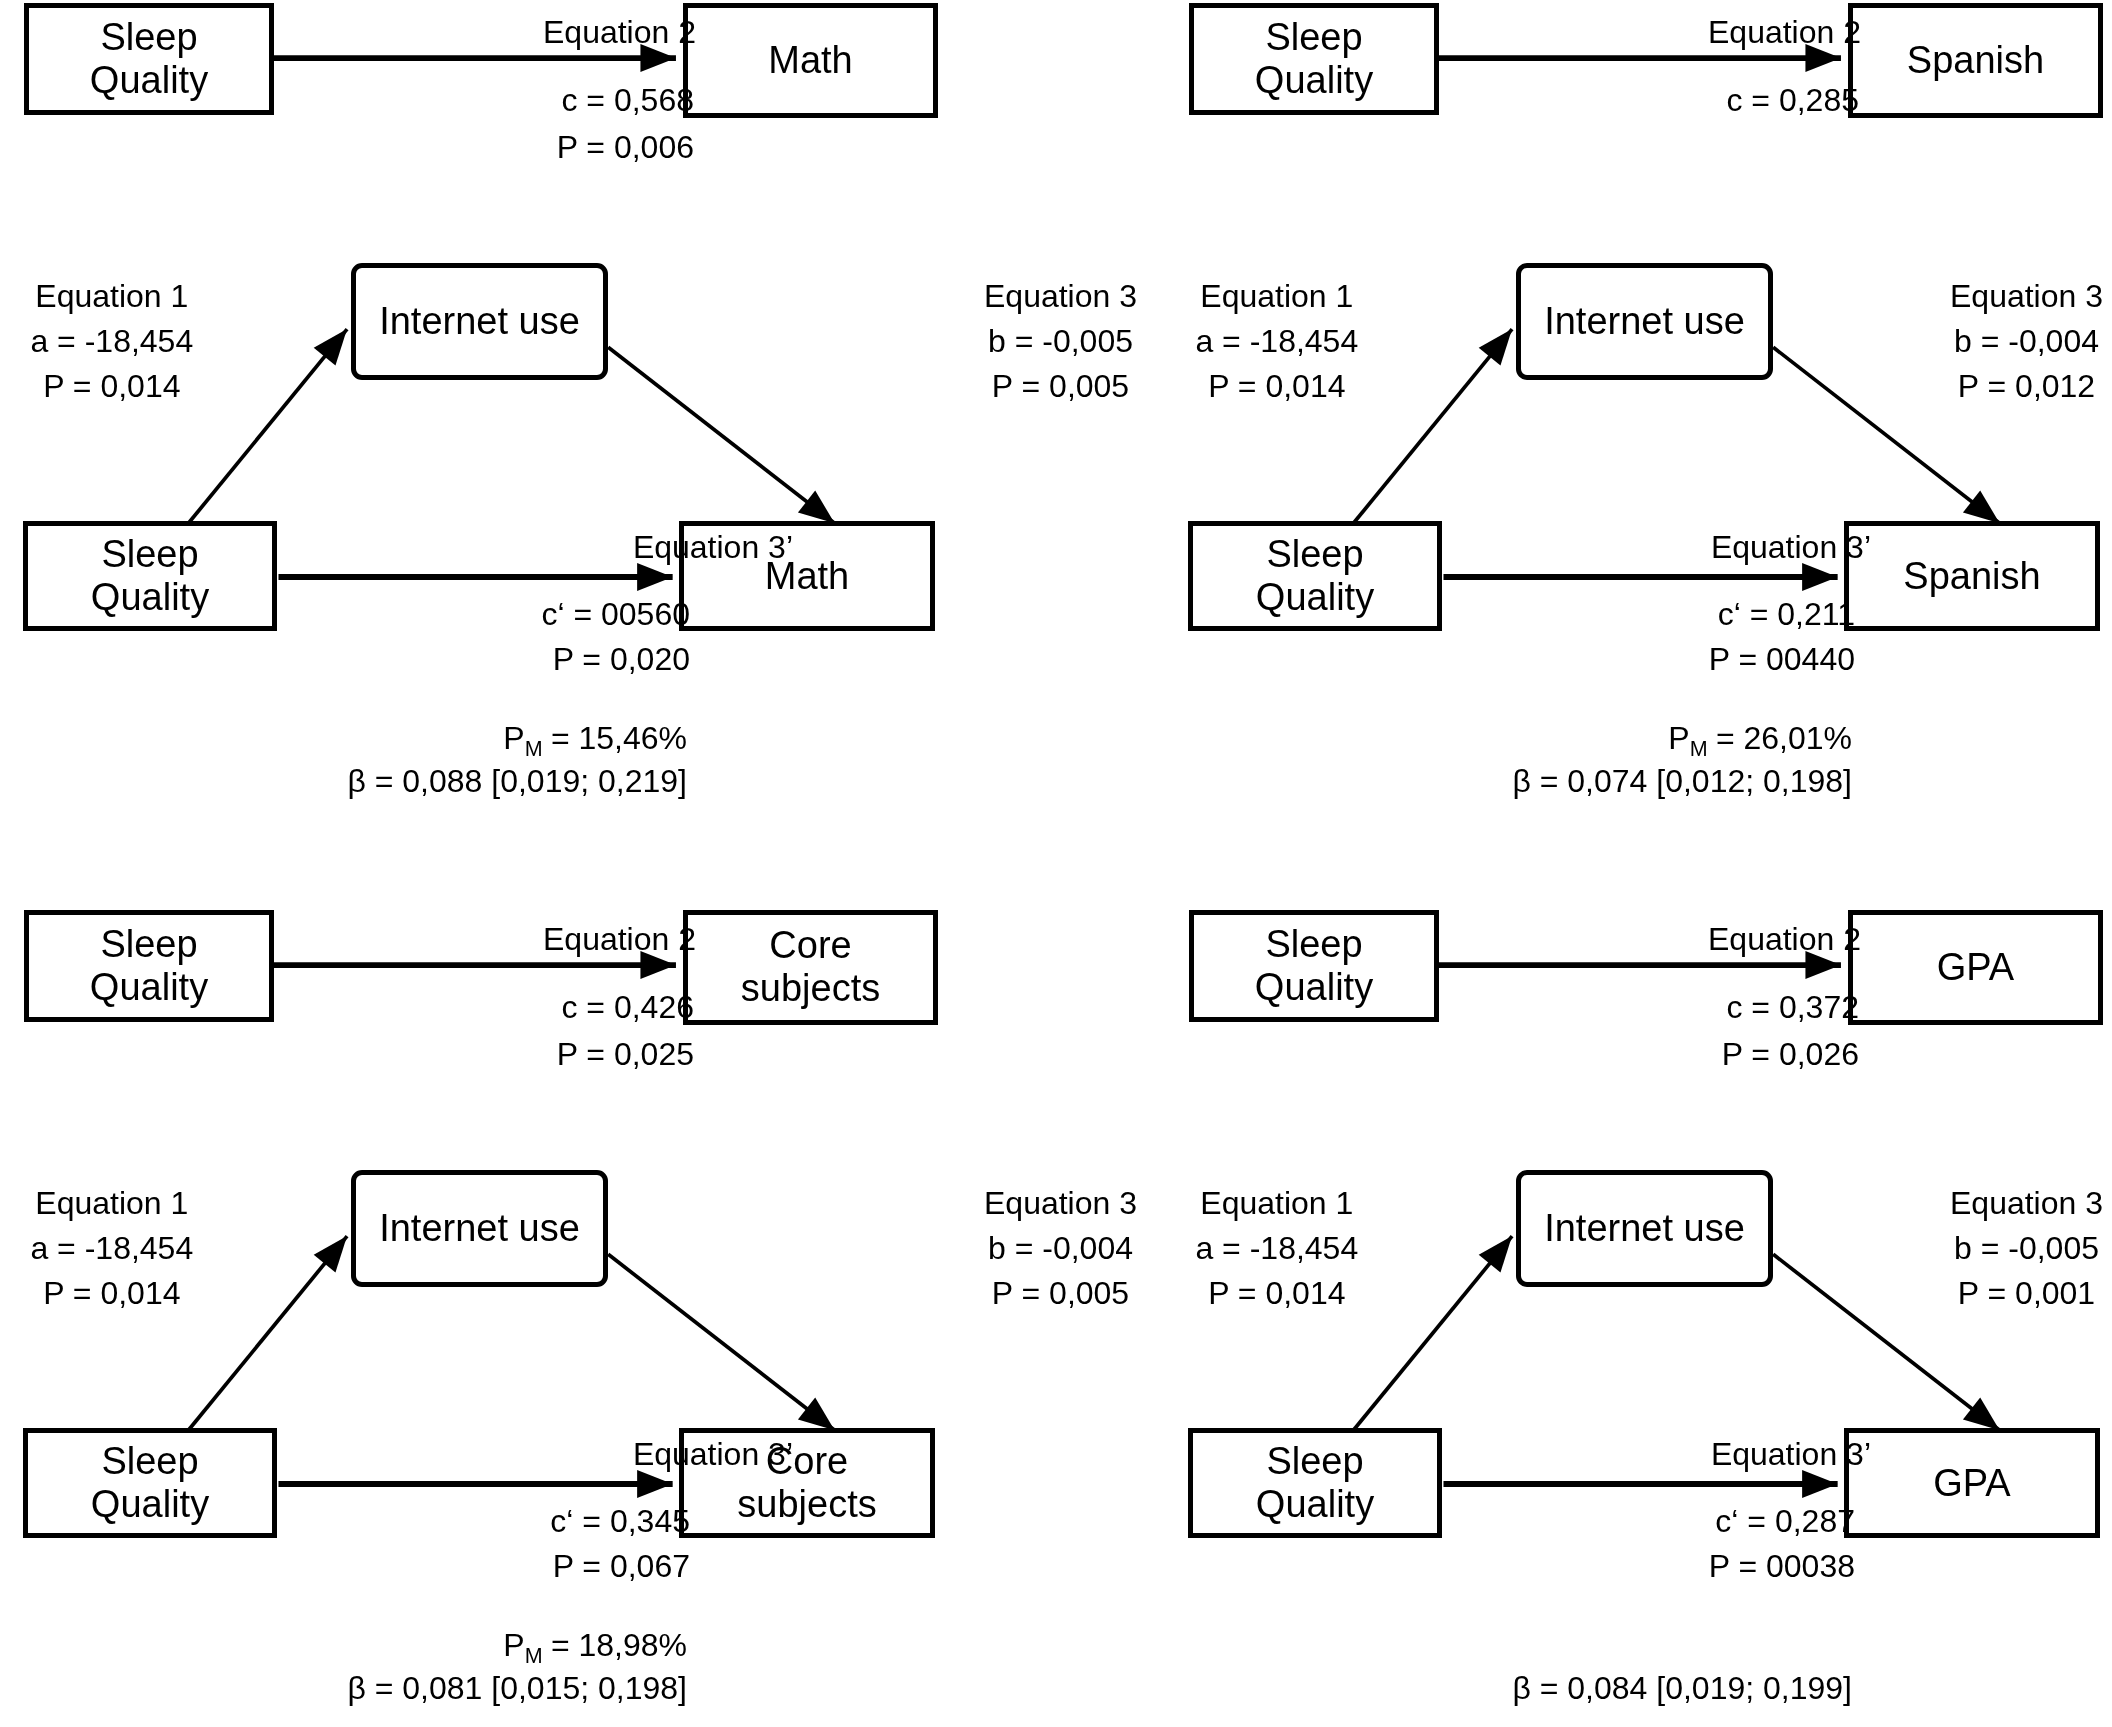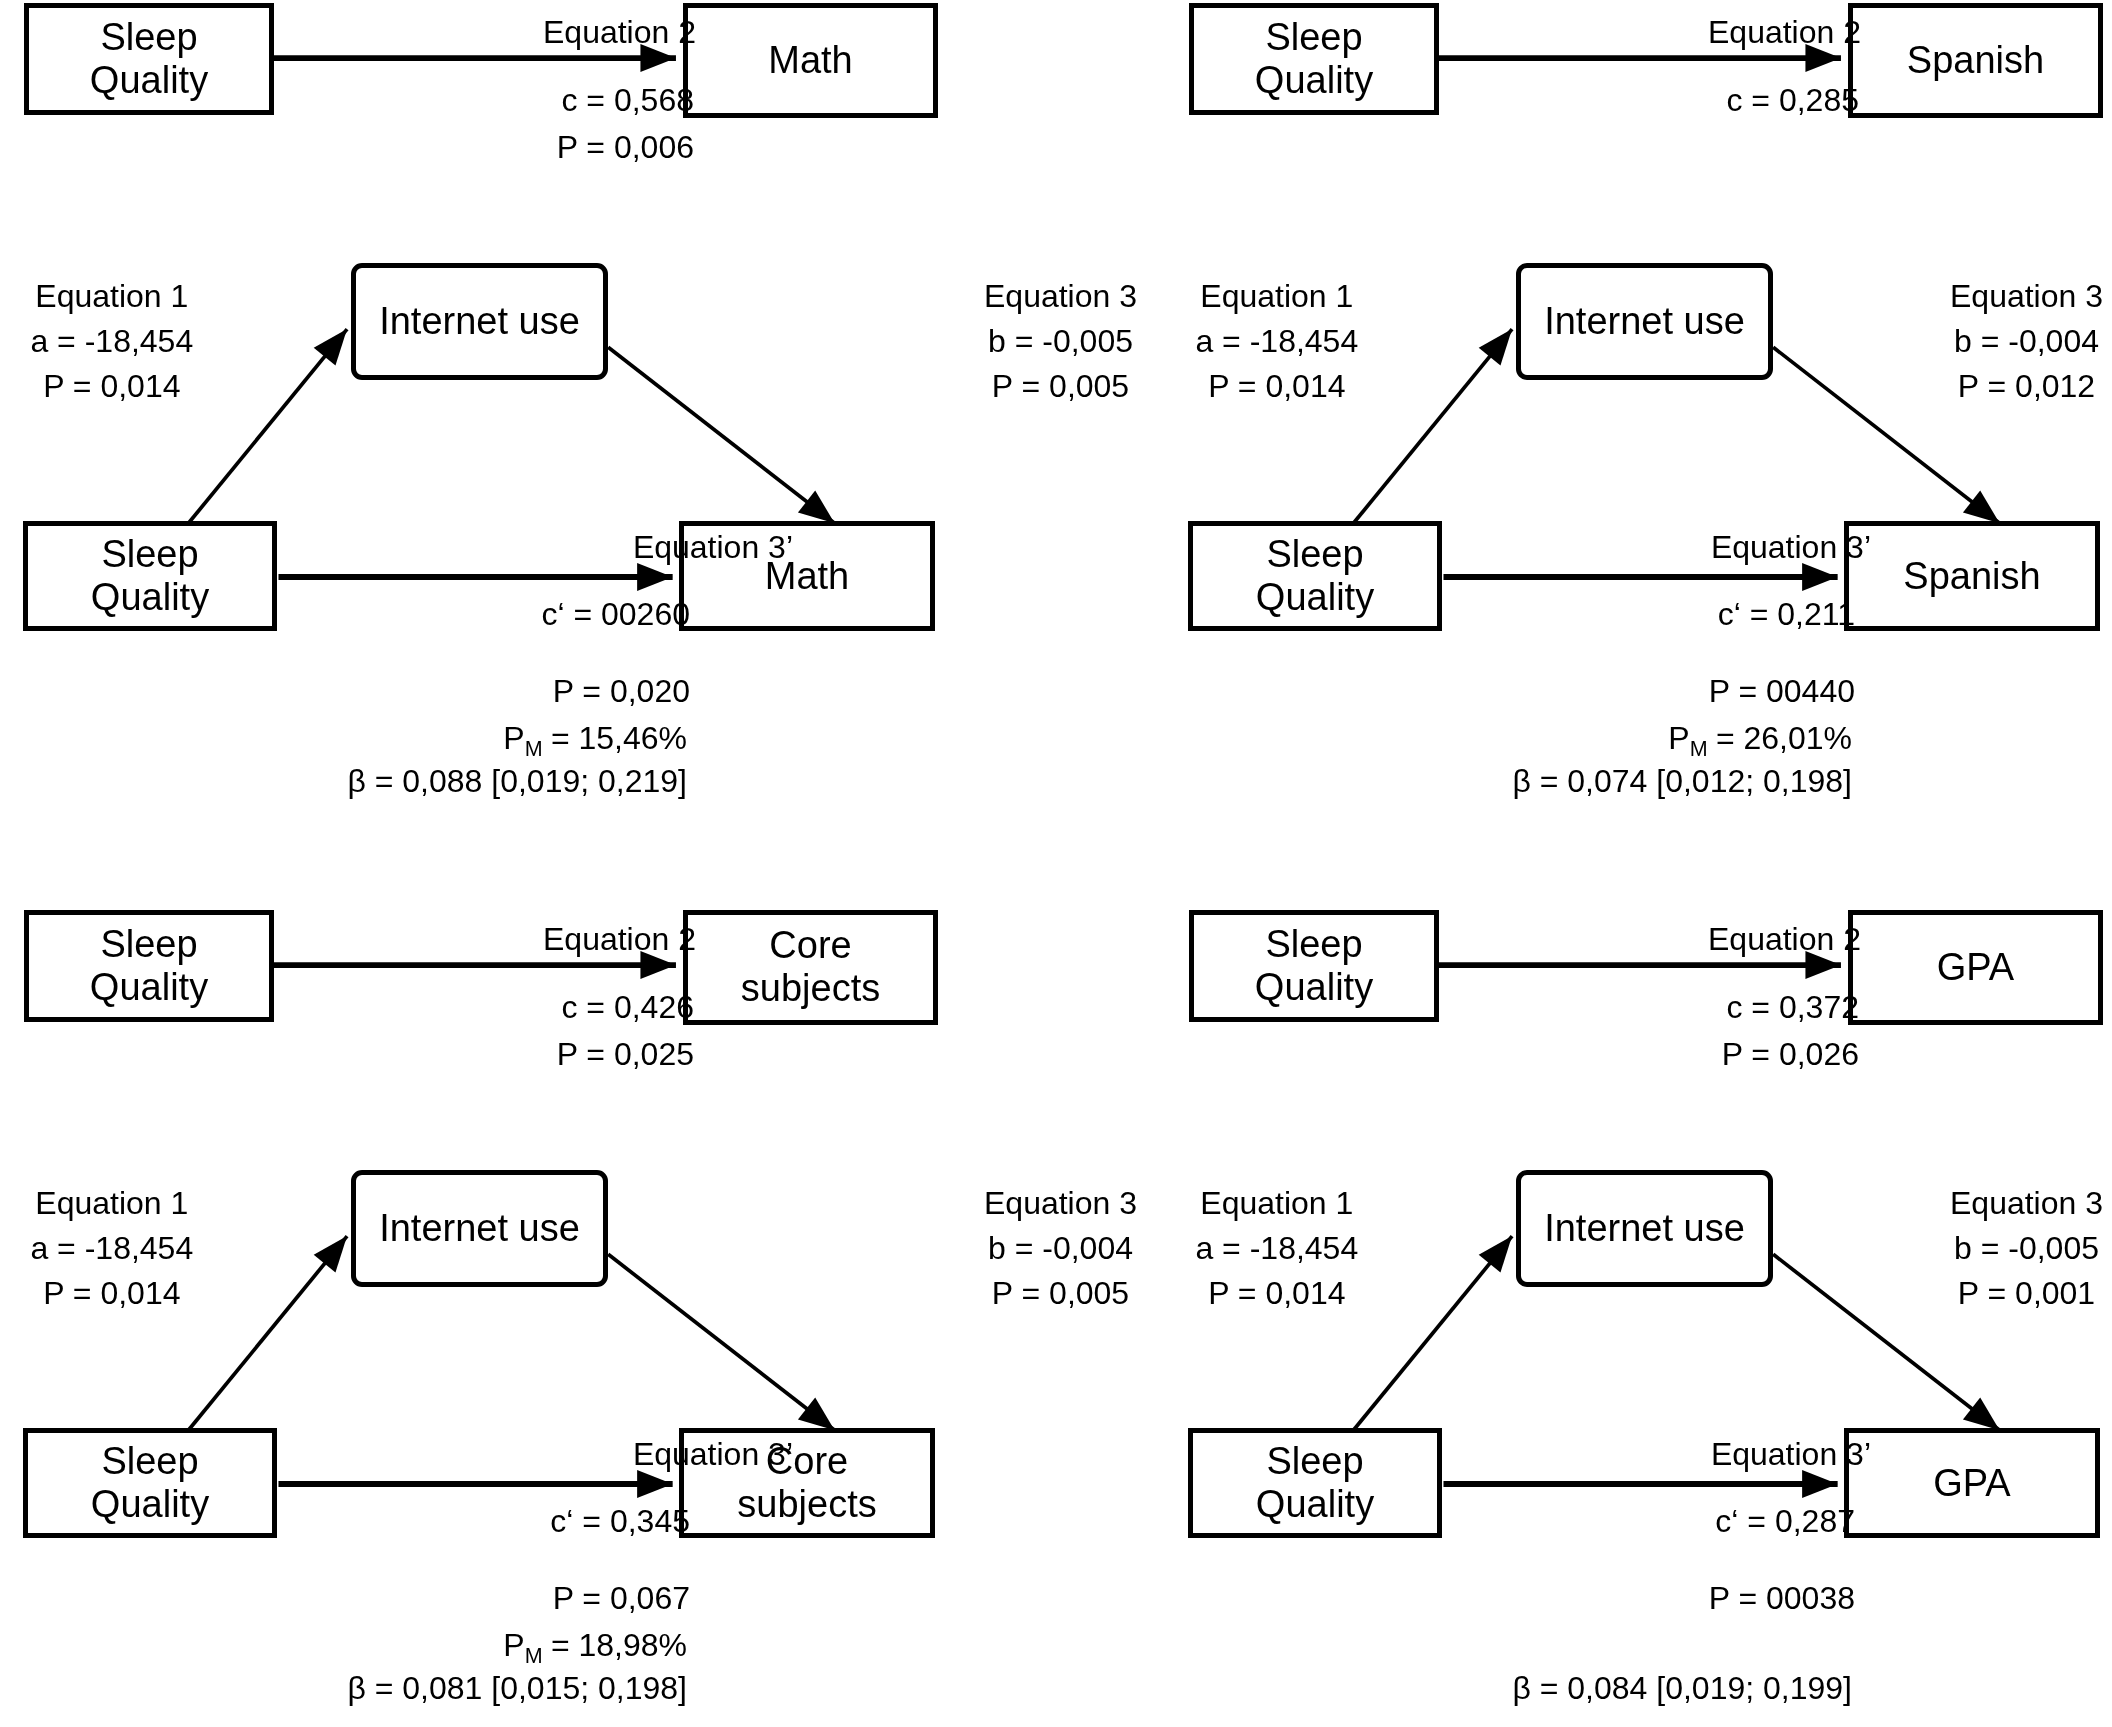--- a/index.html
+++ b/index.html
@@ -59,21 +59,21 @@
   }
   .eq2-label { left: 283px; top: 10.7px; }
   .c-line    { left: 281px; top: 79px; }
   .p-line    { left: 281px; top: 126px; }
   .eq1-block { left: -20.7px; top: 274px; }
   .eq3-block { left: 928px; top: 274px; }
   .panel-right .eq3-block { left: 729px; }
   .eq3p-label { left: 380px; top: 526px; }
   .panel-right .eq3p-label { left: 293px; }
   .cp-line   { left: 277px; top: 593px; }
-  .pp-line   { left: 277px; top: 670px; }
+  .pp-line   { left: 277px; top: 638px; }
   .pm-line   { left: 274px; top: 717px; }
   .beta-line { left: 274px; top: 760px; }
   .pm-line sub { font-size: 21.5px; }
   .pm-rest { margin-left: 8.3px; }
 </style>
 </head>
 <body>
 
   <div class="panel panel-left" style="left: 0px; top: 0px;">
     <svg class="arrows" viewBox="0 0 1146 993">
@@ -108,21 +108,21 @@
       <div>Equation 3</div>
       <div>b = -0,005</div>
       <div>P = 0,005</div>
     </div>
 
     <div class="node sleep-med">Sleep
 Quality</div>
     <div class="node out-med">Math</div>
 
     <div class="stat eq3p-label">Equation 3’</div>
-    <div class="stat cp-line">c‘ = 00260</div>
+    <div class="stat cp-line">c‘ = 00560</div>
     <div class="stat pp-line">P = 0,020</div>
 
     <div class="stat pm-line">
       <span>P</span><sub>M</sub><span class="pm-rest">= 15,46%</span>
     </div>
     <div class="stat beta-line">β = 0,088 [0,019; 0,219]</div>
   </div>
 
   <div class="panel panel-right" style="left: 1165px; top: 0px;">
     <svg class="arrows" viewBox="0 0 1146 993">

